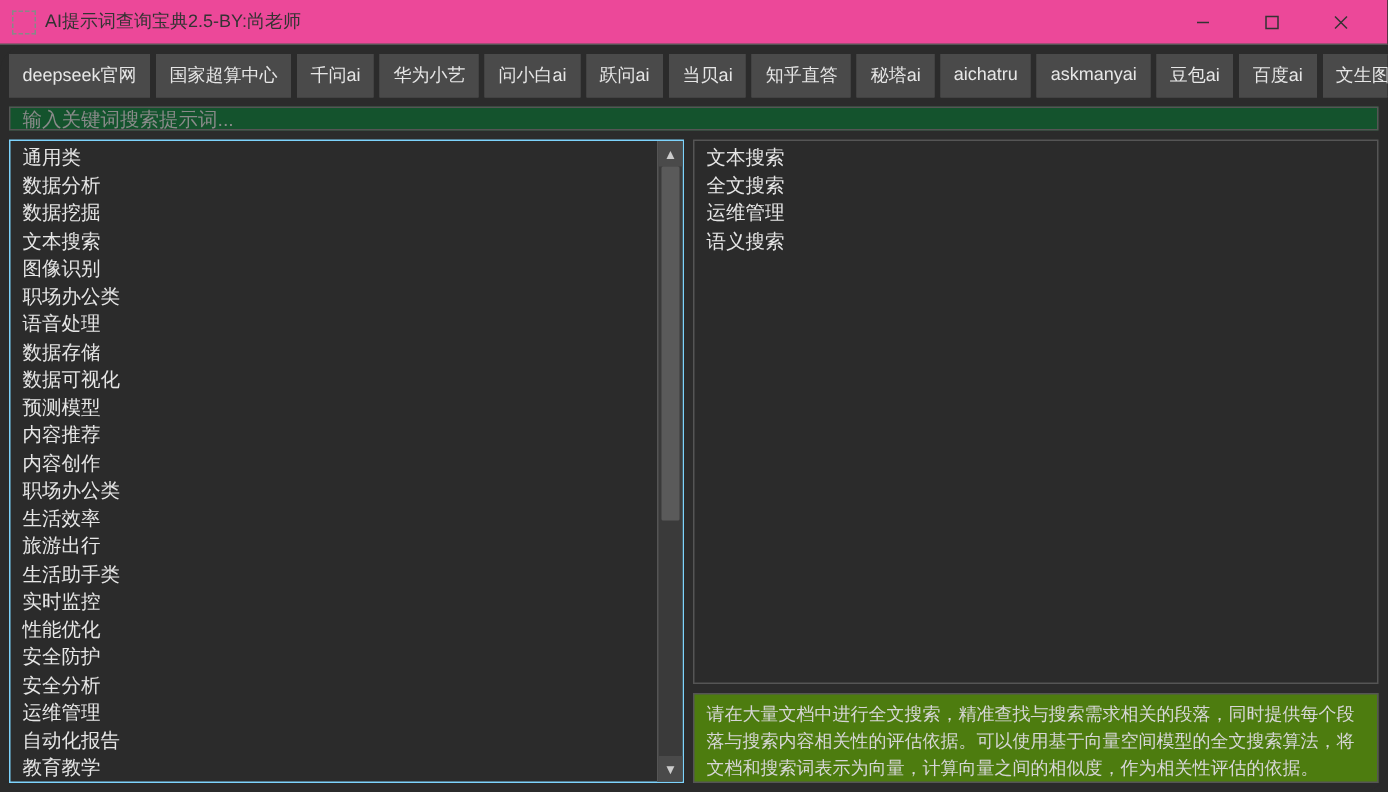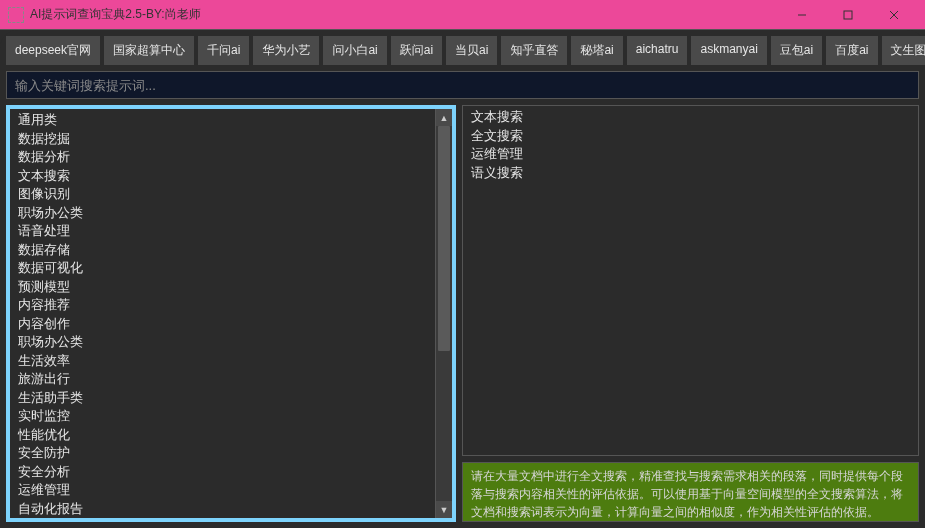--- a/index.html
+++ b/index.html
@@ -6,25 +6,25 @@
   html, body { width: 925px; height: 528px; overflow: hidden; font-family: "Microsoft YaHei", "PingFang SC", sans-serif; background: #2b2b2b; }
   .titlebar { height: 30px; background: #ec4899; display: flex; align-items: center; padding: 0 8px; border-bottom: 1px solid #555; }
   .titlebar-icon { width: 16px; height: 16px; border: 1px dashed #888; margin-right: 6px; display: inline-block; }
   .titlebar-title { font-size: 12px; color: #333; flex: 0 0 auto; }
   .titlebar-spacer { flex: 1; }
   .titlebar-btn { width: 46px; height: 30px; display: flex; align-items: center; justify-content: center; color: #333; font-size: 12px; cursor: pointer; }
   .titlebar-btn svg { width: 10px; height: 10px; }
   .app { background: #2b2b2b; height: calc(528px - 30px); display: flex; flex-direction: column; border-radius: 18px; }
   .tabbar { display: flex; gap: 4px; padding: 6px 6px 4px 6px; }
   .tab { background: #4a4a4a; color: #e6e6e6; font-size: 12px; padding: 5px 8px; border: 1px solid #4a4a4a; cursor: pointer; white-space: nowrap; }
-  .searchbar { margin: 2px 6px 6px 6px; height: 28px; background: #0f172a; border: 1px solid #555; display: flex; align-items: center; padding: 0 8px; }
+  .searchbar { margin: 2px 6px 6px 6px; height: 16px; background: #14532d; border: 1px solid #555; display: flex; align-items: center; padding: 0 8px; }
   .searchbar input { flex: 1; background: transparent; border: none; outline: none; color: #ccc; font-size: 13px; }
   .searchbar input::placeholder { color: #8a8a8a; }
   .panels { flex: 1; display: flex; gap: 6px; padding: 0 6px 6px 6px; min-height: 0; }
-  .left-panel { width: 450px; display: flex; flex-direction: column; border: 4px solid #7dd3fc; background: #2b2b2b; position: relative; }
+  .left-panel { width: 450px; display: flex; flex-direction: column; border: 1px solid #7dd3fc; background: #2b2b2b; position: relative; }
   .right-col { flex: 1; display: flex; flex-direction: column; gap: 6px; min-height: 0; }
   .right-panel { flex: 1; border: 1px solid #555; background: #2b2b2b; overflow: hidden; }
   .detail-panel { height: 60px; border: 1px solid #555; background: #4d7c0f; padding: 4px 8px; color: #d6d6d6; font-size: 12px; line-height: 1.5; overflow: hidden; }
   .list { flex: 1; overflow: hidden; padding: 2px 0; }
   .list-item { color: #e6e6e6; font-size: 13px; padding: 1px 8px; cursor: pointer; line-height: 16.5px; white-space: nowrap; }
   .scroll-ind { position: absolute; right: 0; top: 0; width: 17px; height: 100%; background: #3a3a3a; border-left: 1px solid #555; display: flex; flex-direction: column; }
   .scroll-btn { height: 17px; background: #4a4a4a; display: flex; align-items: center; justify-content: center; color: #ccc; font-size: 9px; cursor: pointer; }
   .scroll-track { flex: 1; position: relative; }
   .scroll-thumb { position: absolute; left: 2px; right: 2px; top: 0; height: 60%; background: #5a5a5a; border-radius: 1px; }
 </style>
@@ -72,22 +72,22 @@
     </div>
 
   <div class="searchbar">
     <input type="text" placeholder="输入关键词搜索提示词..." style="">
   </div>
 
   <div class="panels">
     <div class="left-panel">
       <div class="list" id="cat-list">
           <div class="list-item">通用类</div>
+          <div class="list-item">数据分析</div>
           <div class="list-item">数据挖掘</div>
-          <div class="list-item">数据分析</div>
           <div class="list-item">文本搜索</div>
           <div class="list-item">图像识别</div>
           <div class="list-item">职场办公类</div>
           <div class="list-item">语音处理</div>
           <div class="list-item">数据存储</div>
           <div class="list-item">数据可视化</div>
           <div class="list-item">预测模型</div>
           <div class="list-item">内容推荐</div>
           <div class="list-item">内容创作</div>
           <div class="list-item">职场办公类</div>

